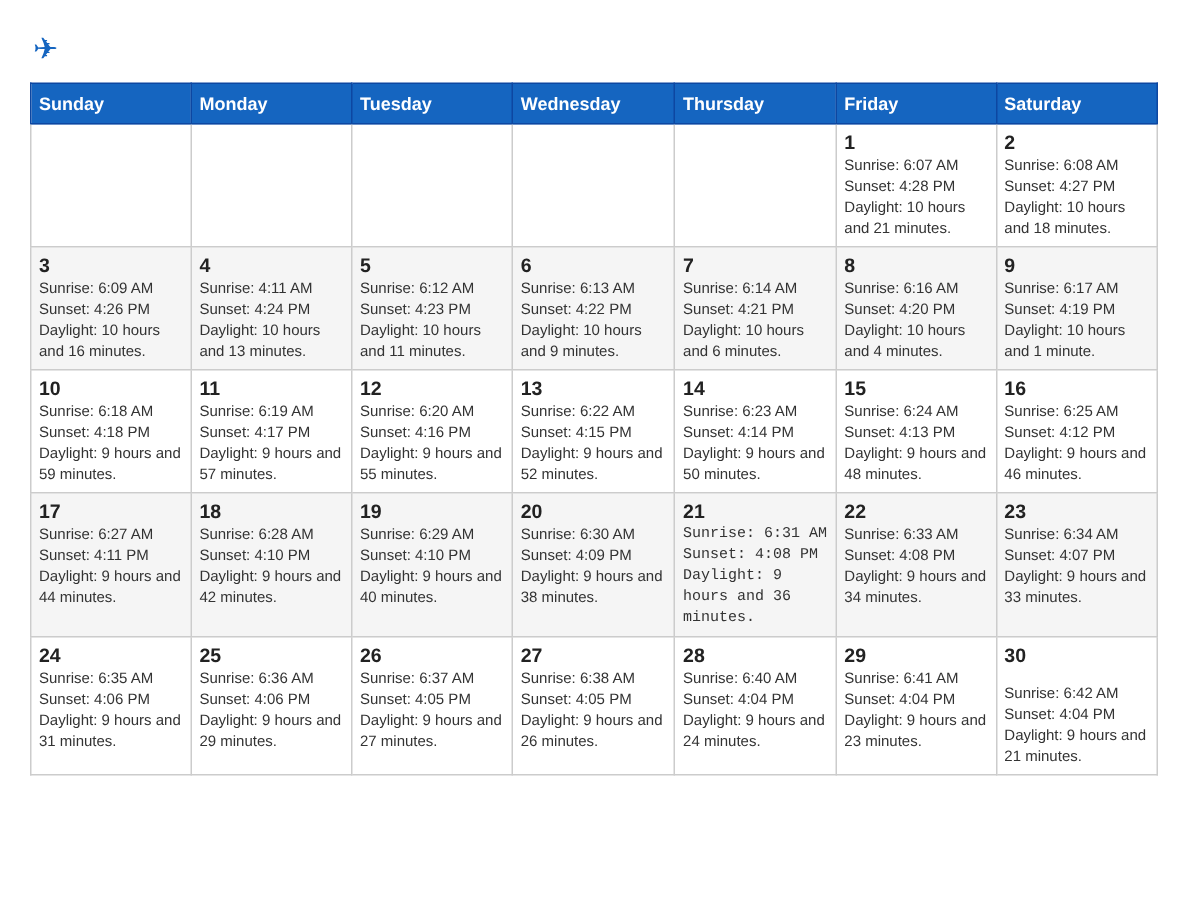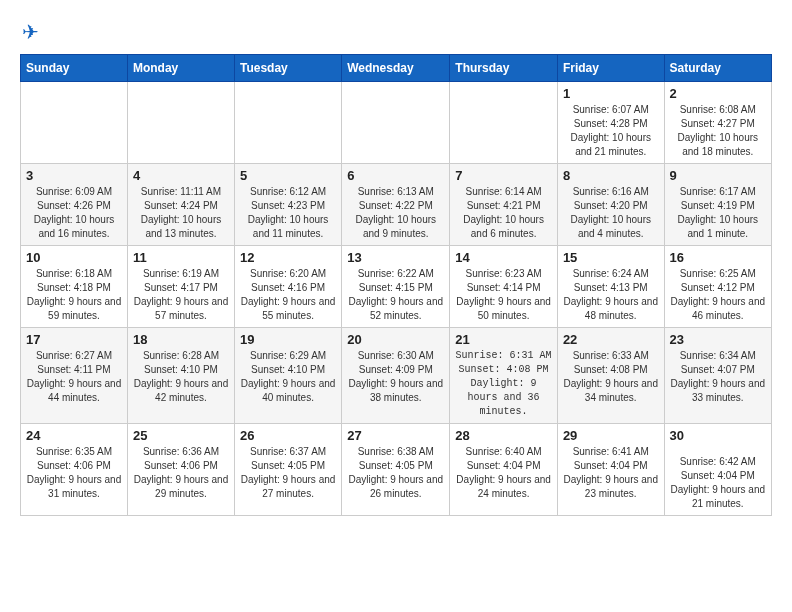--- a/index.html
+++ b/index.html
@@ -63,21 +63,20 @@
       font-weight: bold;
       font-size: 13px;
       color: #222;
       display: block;
       margin-bottom: 2px;
     }
     .day-info {
       font-size: 10px;
       color: #333;
       line-height: 1.4;
-      text-align: center;
     }
     .empty-cell {
       background: #fff !important;
     }
     
     .logo-wrapper {
       display: flex;
       align-items: center;
     }
     .logo-text-general {
@@ -147,21 +146,21 @@
       </tr>
       <tr>
         <td>
           <span class="day-number">3</span>
           <div class="day-info" style="white-space: pre-line;">Sunrise: 6:09 AM
 Sunset: 4:26 PM
 Daylight: 10 hours and 16 minutes.</div>
         </td>
         <td>
           <span class="day-number">4</span>
-          <div class="day-info" style="white-space: pre-line;">Sunrise: 11:11 AM
+          <div class="day-info" style="white-space: pre-line;">Sunrise: 4:11 AM
 Sunset: 4:24 PM
 Daylight: 10 hours and 13 minutes.</div>
         </td>
         <td>
           <span class="day-number">5</span>
           <div class="day-info" style="white-space: pre-line;">Sunrise: 6:12 AM
 Sunset: 4:23 PM
 Daylight: 10 hours and 11 minutes.</div>
         </td>
         <td>

